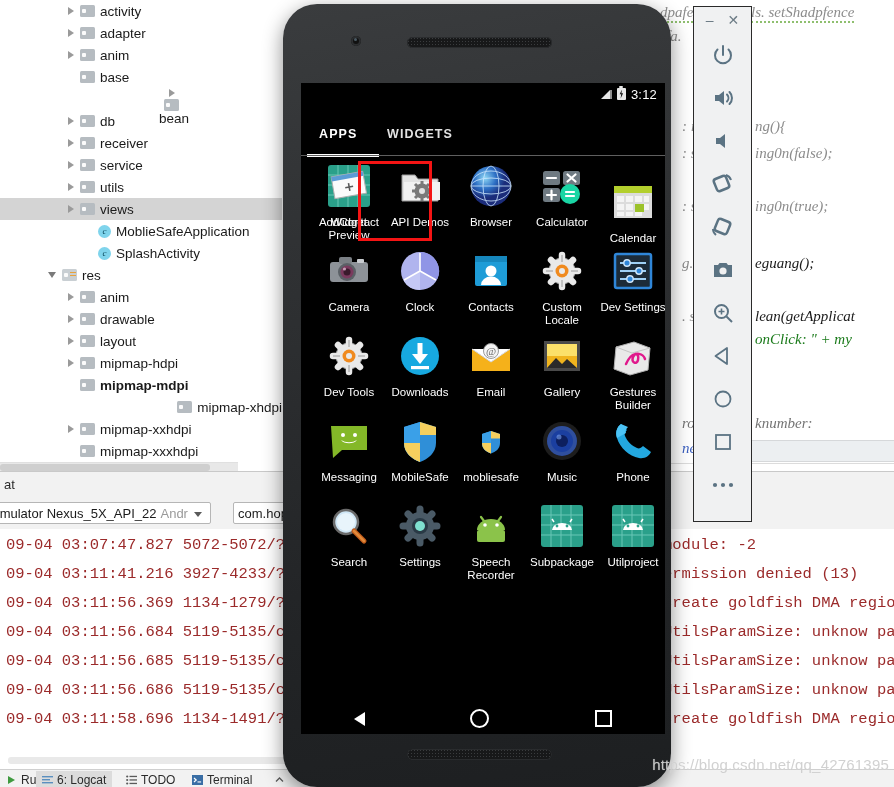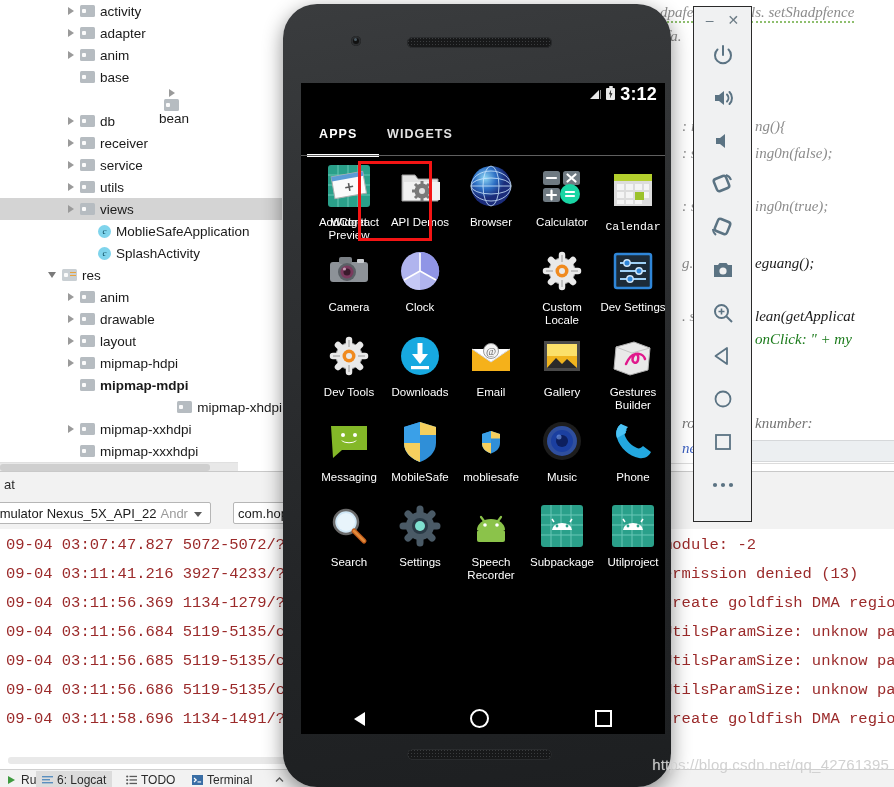--- a/index.html
+++ b/index.html
@@ -182,21 +182,21 @@
     width:9px;height:12px;background:#e8e8e8;border-radius:1px;position:relative;
   }
   #bat-icon::before{
     content:"";position:absolute;left:2.5px;top:-2px;width:4px;height:2px;background:#e8e8e8;border-radius:1px;
   }
   #bat-icon .bolt{
     position:absolute;left:2px;top:1.5px;width:5px;height:9px;
     background:#1c1c1c;
     clip-path:polygon(60% 0,15% 52%,45% 52%,35% 100%,85% 42%,52% 42%);
   }
-  #clock-text{font-size:18px;color:#ffffff;font-weight:bold;letter-spacing:.2px;}
+  #clock-text{font-size:13px;color:#ffffff;font-weight:normal;letter-spacing:.2px;}
 
   
   #drawer-tabs{
     position:absolute;left:0;top:30px;width:364px;height:42px;
   }
   .dtab{
     position:absolute;top:0;height:42px;display:flex;align-items:center;
     font-size:12.5px;font-weight:bold;letter-spacing:1.1px;color:#ffffff;
   }
   .dtab.inactive{color:#e2e2e2;}
@@ -556,21 +556,21 @@
               <circle cx="31" cy="31" r="10" fill="#1ad6a5"></circle>
               <g stroke="#ffffff" stroke-width="2.2" stroke-linecap="round">
                 <path d="M8 15h9"></path>
                 <path d="M28.5 11.5l8 7M36.5 11.5l-8 7"></path>
                 <path d="M8 32h9M12.5 27.5v9"></path>
                 <path d="M27 29h8M27 33h8"></path>
               </g>
             </svg></div>
           <div class="app-label">Calculator</div>
         </div>
-        <div class="app-cell" style="left: 296px; top: 4px; font-family: Liberation Mono, monospace;">
+        <div class="app-cell" style="left: 296px; top: 16px;">
           <div class="app-ico"><svg width="46" height="46" viewBox="0 0 46 46">
               <rect x="4" y="7" width="38" height="32" fill="#dcdcdc"></rect>
               <rect x="4" y="7" width="38" height="7" fill="#b3cf2d"></rect>
               <g fill="#f4f4f4">
                 <rect x="7" y="17" width="7" height="6"></rect>
                 <rect x="16" y="17" width="7" height="6"></rect>
                 <rect x="25" y="17" width="7" height="6"></rect>
                 <rect x="34" y="17" width="5" height="6"></rect>
                 <rect x="7" y="25" width="7" height="6"></rect>
                 <rect x="16" y="25" width="7" height="6"></rect>
@@ -599,20 +599,29 @@
           <div class="app-ico"><svg width="46" height="46" viewBox="0 0 46 46">
               <circle cx="23" cy="23" r="19" fill="#b0b4ee"></circle>
               <path d="M23 4a19 19 0 0 1 16.5 28.5L23 23z" fill="#9095e6"></path>
               <path d="M23 23L6.5 32.5A19 19 0 0 0 23 42z" fill="#c4c8f5"></path>
               <g stroke="#ffffff" stroke-width="1.6">
                 <path d="M23 23V5M23 23l16 9M23 23L7 32"></path>
               </g>
             </svg></div>
           <div class="app-label">Clock</div>
         </div>
+        <div class="app-cell" style="left: 154px; top: 85px;">
+          <div class="app-ico"><svg width="46" height="46" viewBox="0 0 46 46">
+              <rect x="7" y="8" width="32" height="30" rx="2" fill="#1e9cd7"></rect>
+              <rect x="7" y="8" width="32" height="6" fill="#1687bd"></rect>
+              <circle cx="23" cy="23" r="5.5" fill="#ffffff"></circle>
+              <path d="M13 37a10 8.5 0 0 1 20 0z" fill="#ffffff"></path>
+            </svg></div>
+          <div class="app-label">Contacts</div>
+        </div>
         <div class="app-cell" style="left: 225px; top: 85px;">
           <div class="app-ico"><svg width="46" height="46" viewBox="0 0 46 46">
               <g fill="#e9e9e9" stroke="#9a9a9a" stroke-width="1">
                 <circle cx="23" cy="23" r="13"></circle>
               </g>
               <g stroke="#e9e9e9" stroke-width="6.5" stroke-linecap="round">
                 <path d="M23 7v7M23 32v7M7 23h7M32 23h7M12 12l5 5M34 34l-5-5M12 34l5-5M34 12l-5 5"></path>
               </g>
               <g stroke="#9a9a9a" stroke-width="1" fill="none">
                 <path d="M23 7v7M23 32v7M7 23h7M32 23h7"></path>

